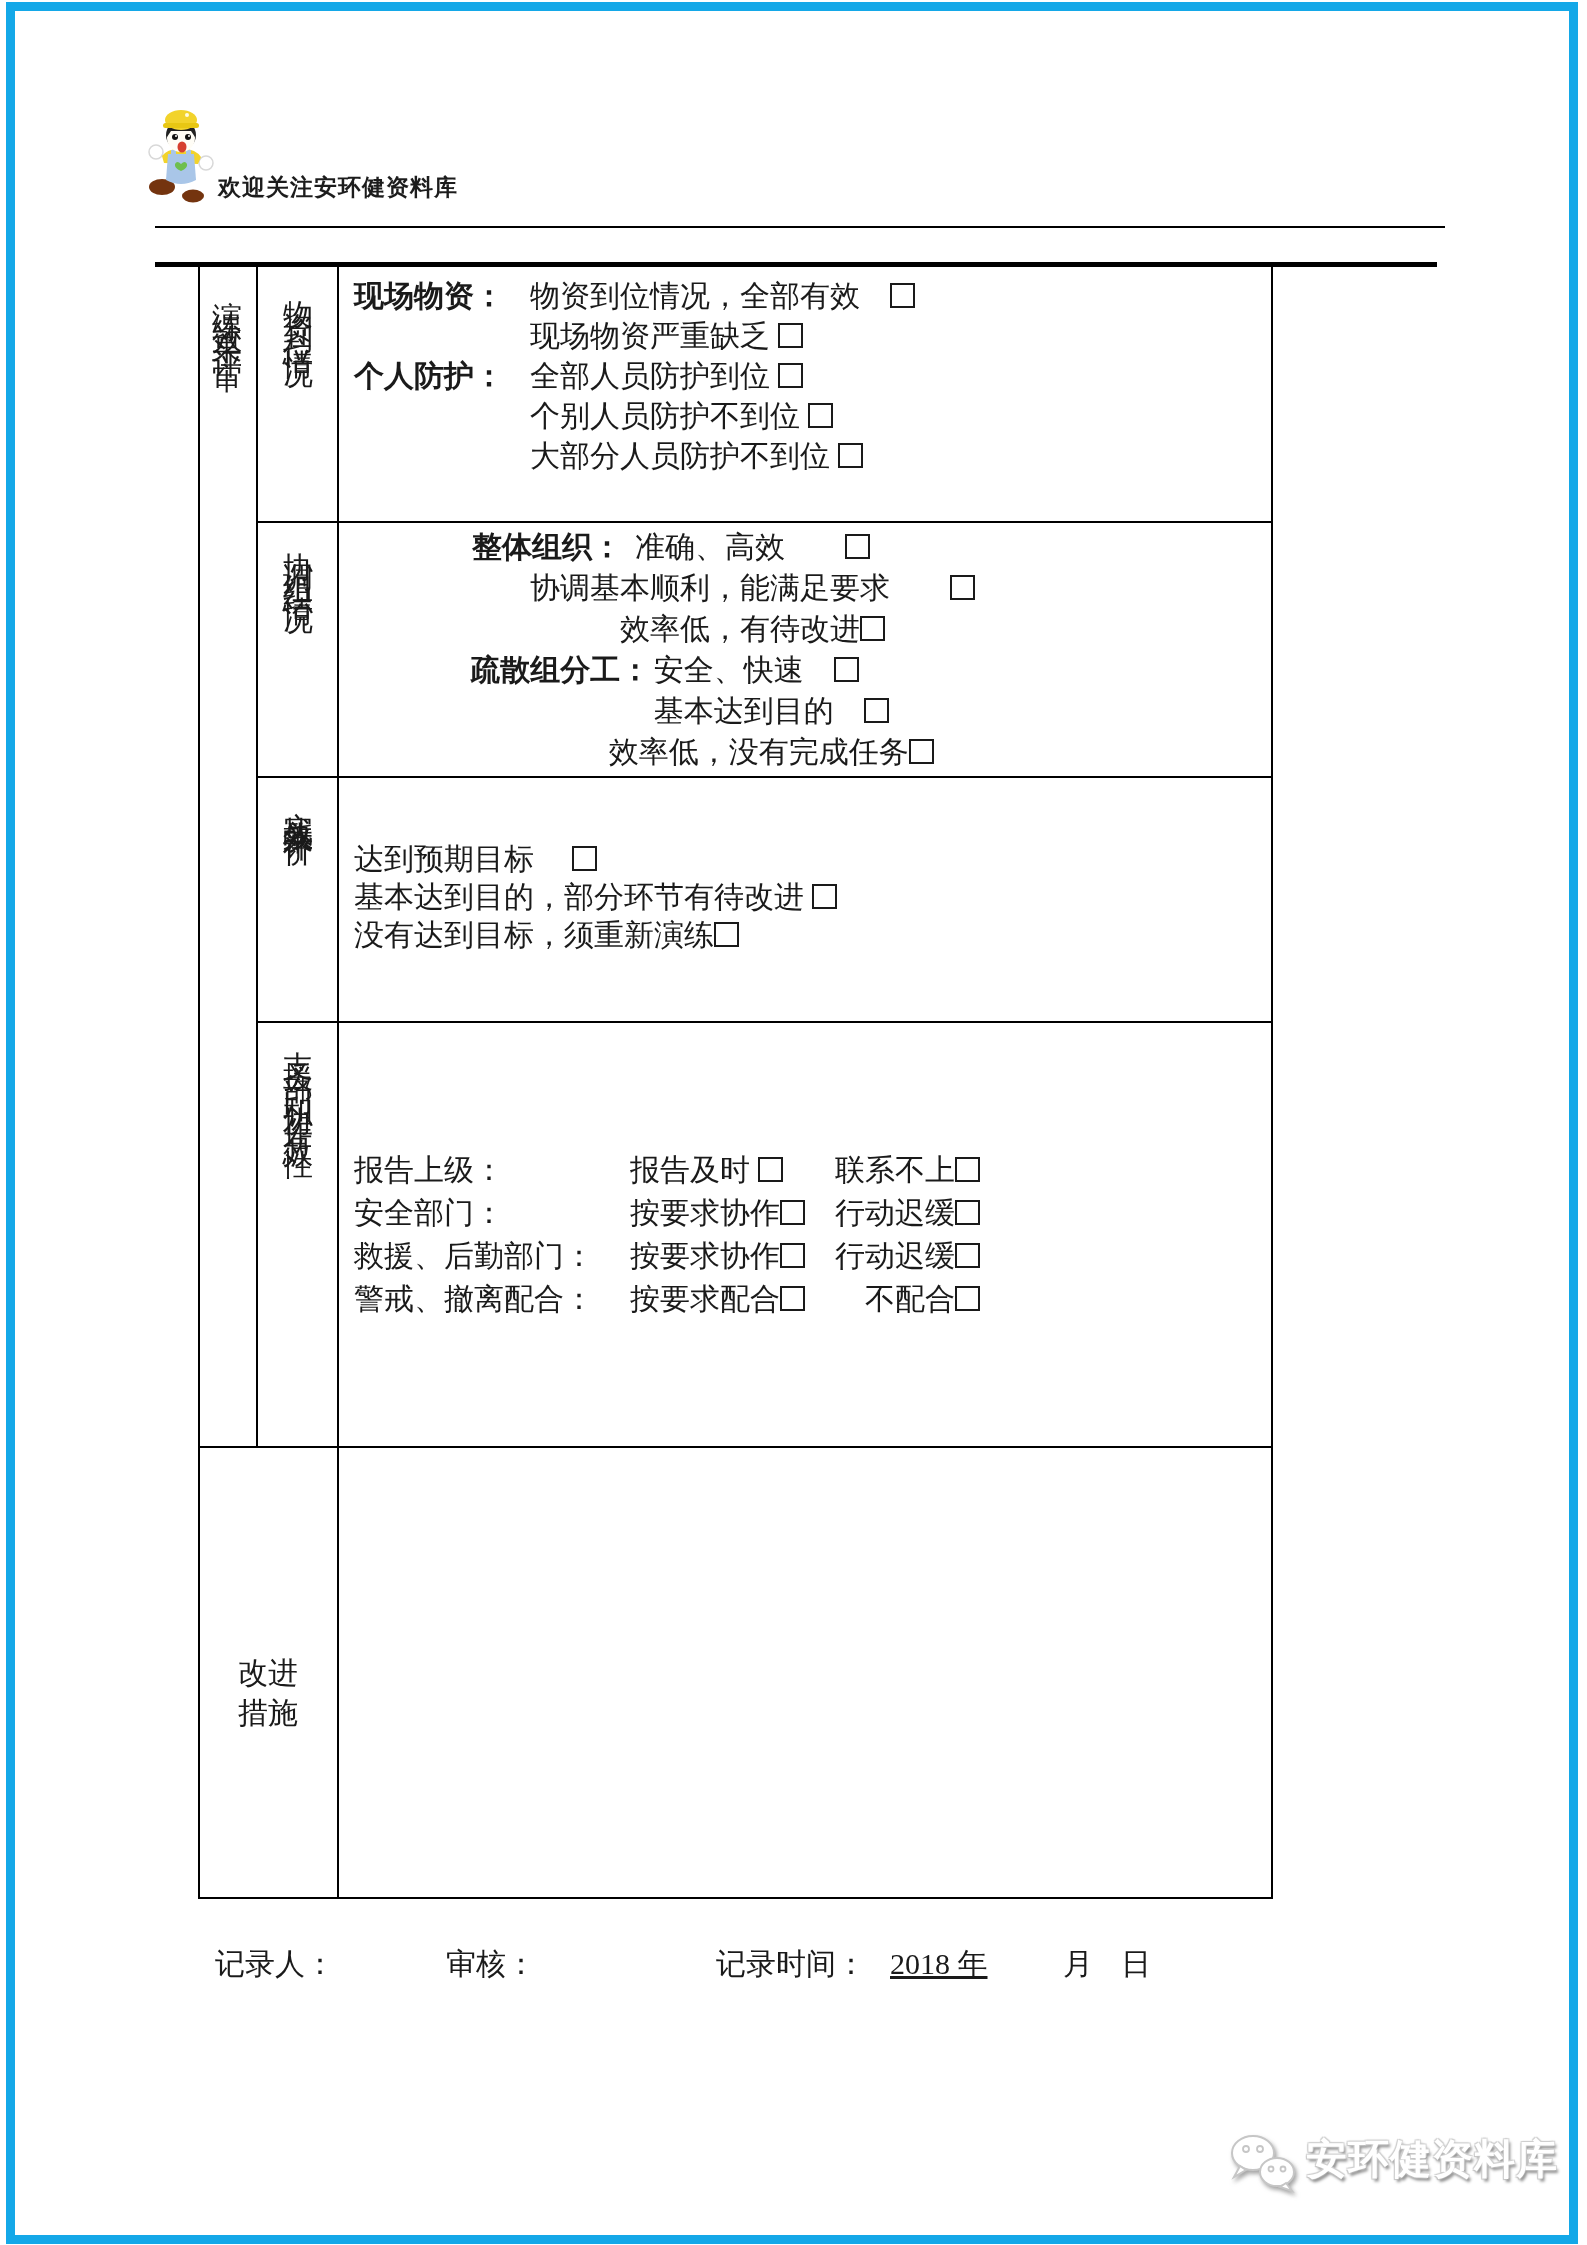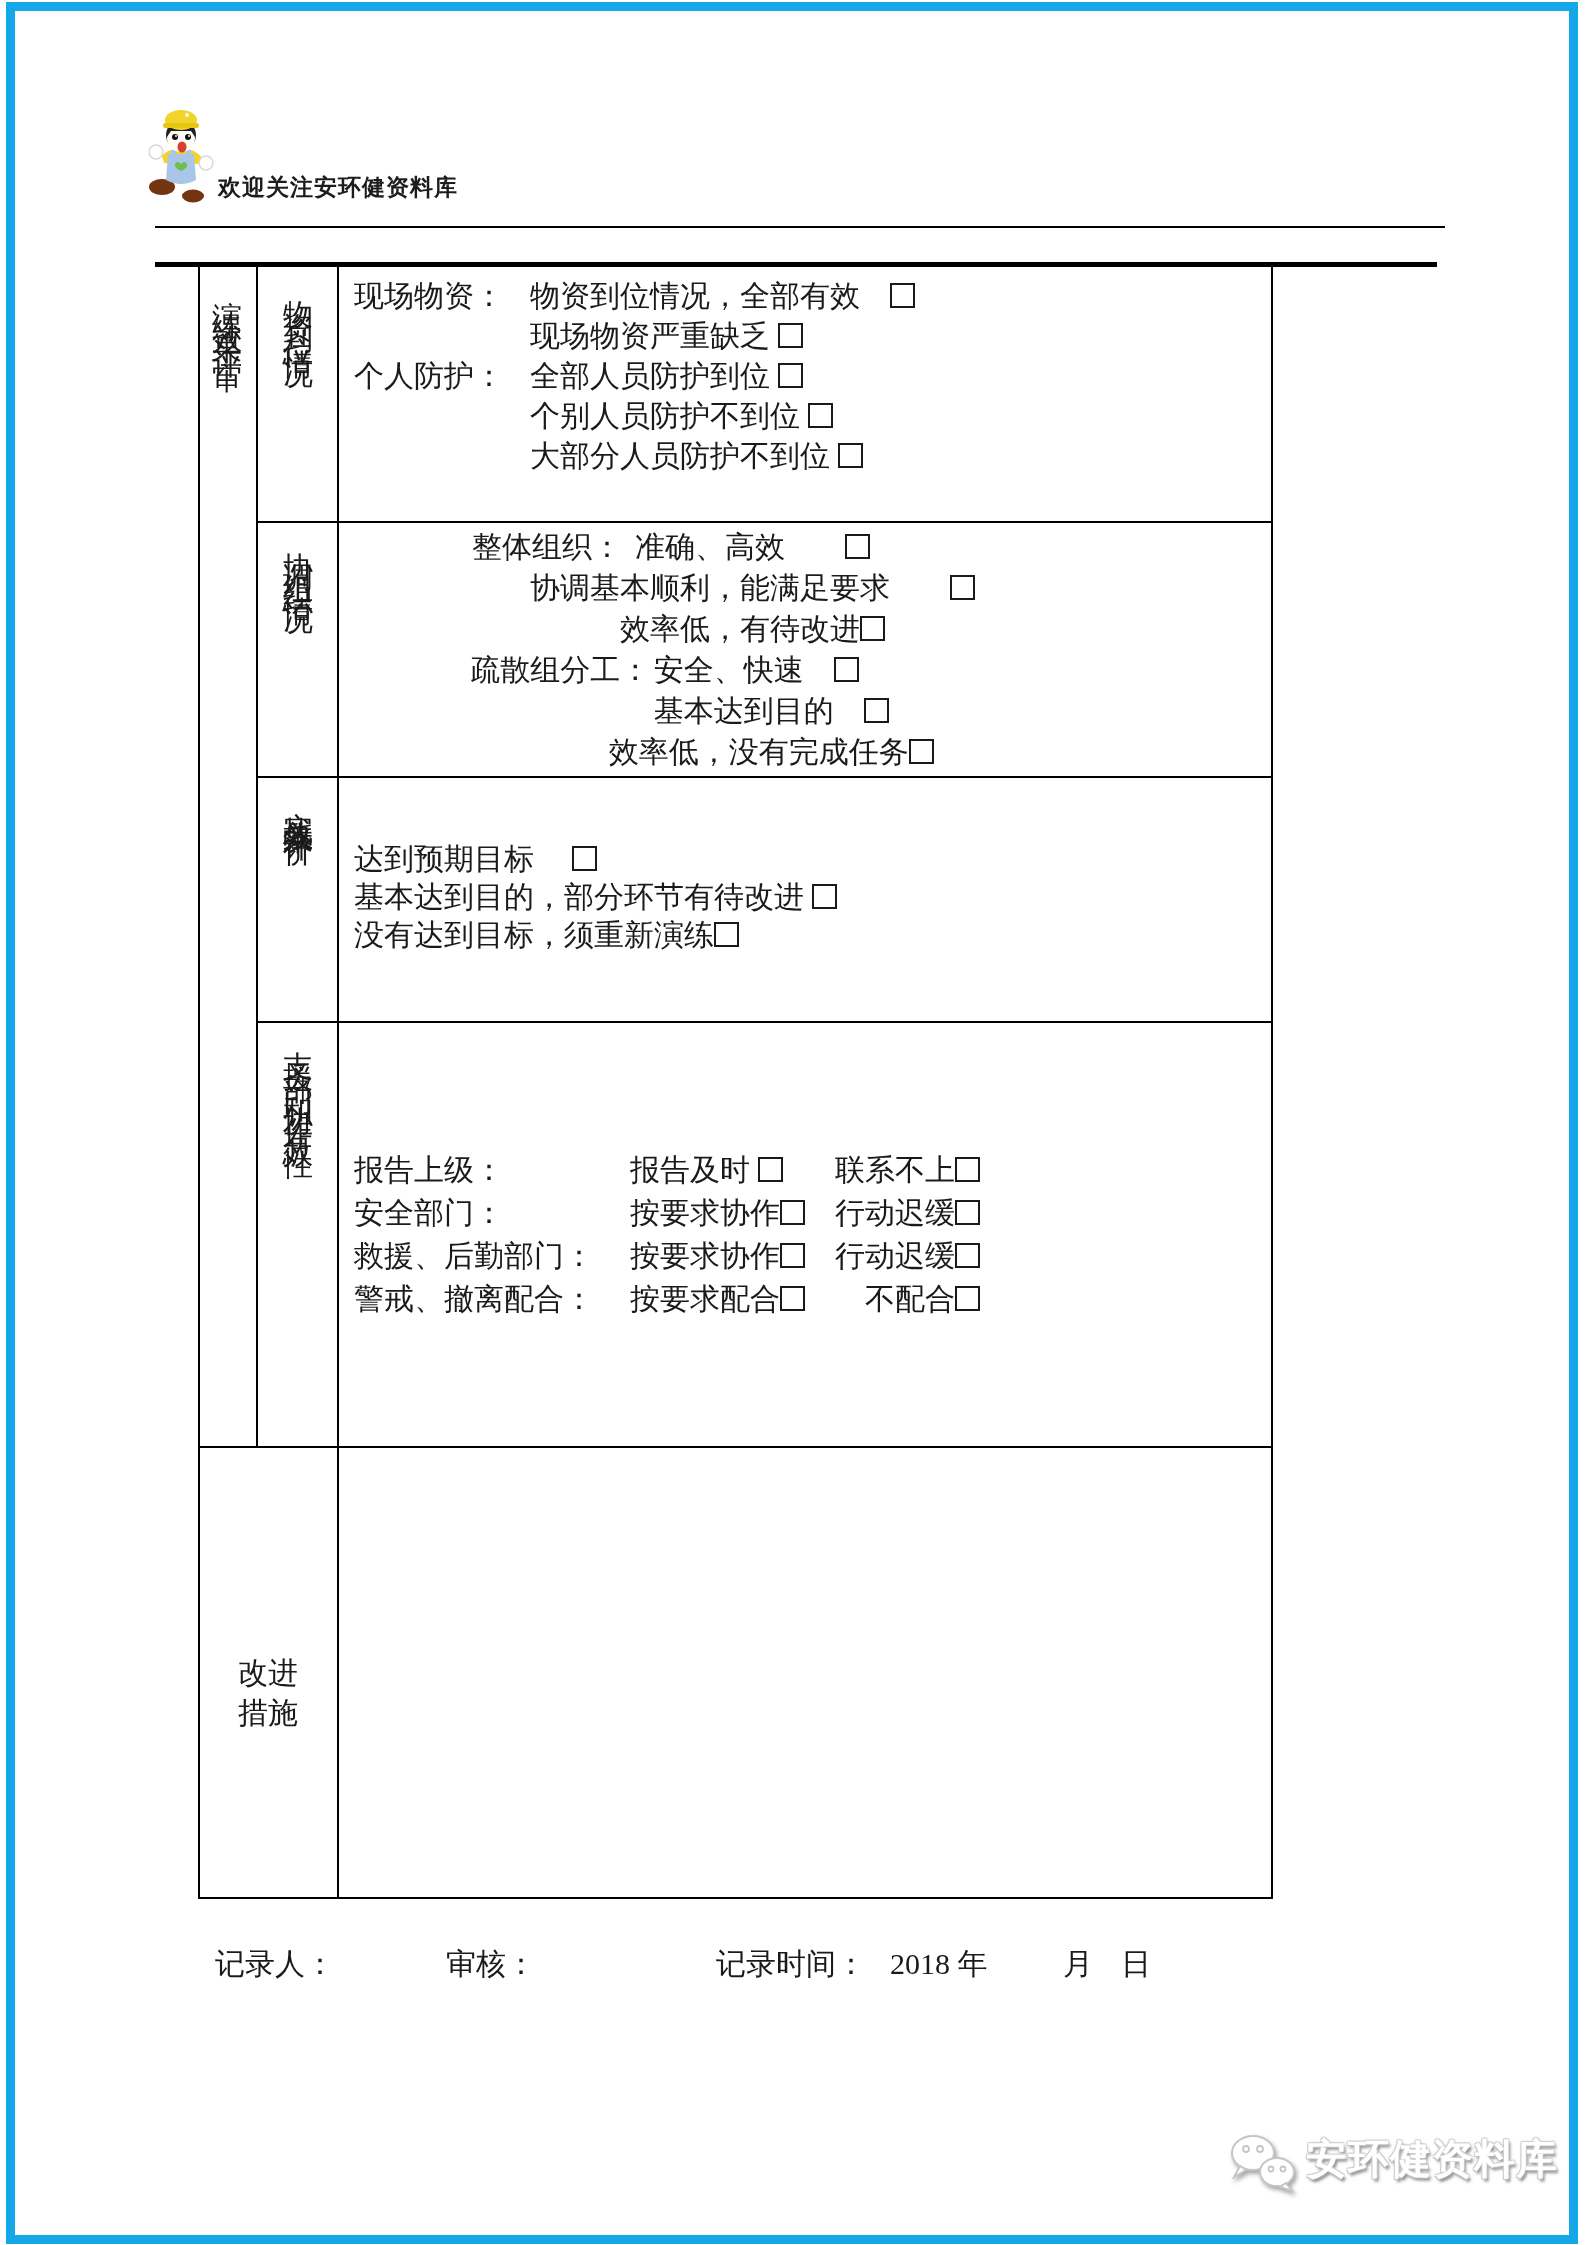--- a/index.html
+++ b/index.html
@@ -26,21 +26,21 @@
   .vl {
     position:absolute; writing-mode:vertical-lr; text-orientation:upright;
     font-size:30px; line-height:32px; white-space:nowrap;
   }
   
   .blk { position:absolute; left:354px; font-size:30px; white-space:nowrap; }
   .r1 { top:276px;  line-height:40px; }
   .r2 { top:526px;  line-height:41px;text-align:center; }
   .r3 { top:840px;  line-height:38px; }
   .r4 { top:1148px; line-height:43px; }
-  .pfx  { display:inline-block; width:176px; }
+  .pfx  { display:inline-block; width:176px;font-weight:bold; }
   .lbl4 { display:inline-block; width:276px; }
   .opt1 { display:inline-block; width:205px; }
   .cb {
     display:inline-block; width:21px; height:21px;
     border:2px solid #1a1a1a; vertical-align:-2px; background:#fff;
   }
   .improve {
     position:absolute; left:198px; top:1653px; width:140px;
     text-align:center; font-size:30px; line-height:40px;
   }
@@ -140,21 +140,21 @@
   </div>
 
   <div class="improve">
     <div>改进</div>
     <div>措施</div>
   </div>
 
   <span class="rec" style="left:215px;">记录人：</span>
   <span class="rec" style="left:446px;">审核：</span>
   <span class="rec" style="left:716px;">记录时间：</span>
-  <span class="rec" style="left:890px;">2018 年</span>
+  <span class="rec" style="left:890px;text-decoration:underline;">2018 年</span>
   <span class="rec" style="left:1063px;">月</span>
   <span class="rec" style="left:1121px;">日</span>
 
   <div class="brand">
     <svg class="brand-icon" viewBox="0 0 72 62">
       <g fill="#ffffff" stroke="#c6c6c6" stroke-width="2">
         <ellipse cx="25" cy="21" rx="21" ry="17"></ellipse>
         <path d="M12 34 L6 45 L18 38 Z"></path>
         <ellipse cx="49" cy="40" rx="17" ry="14"></ellipse>
         <path d="M58 51 L64 59 L52 55 Z"></path>

